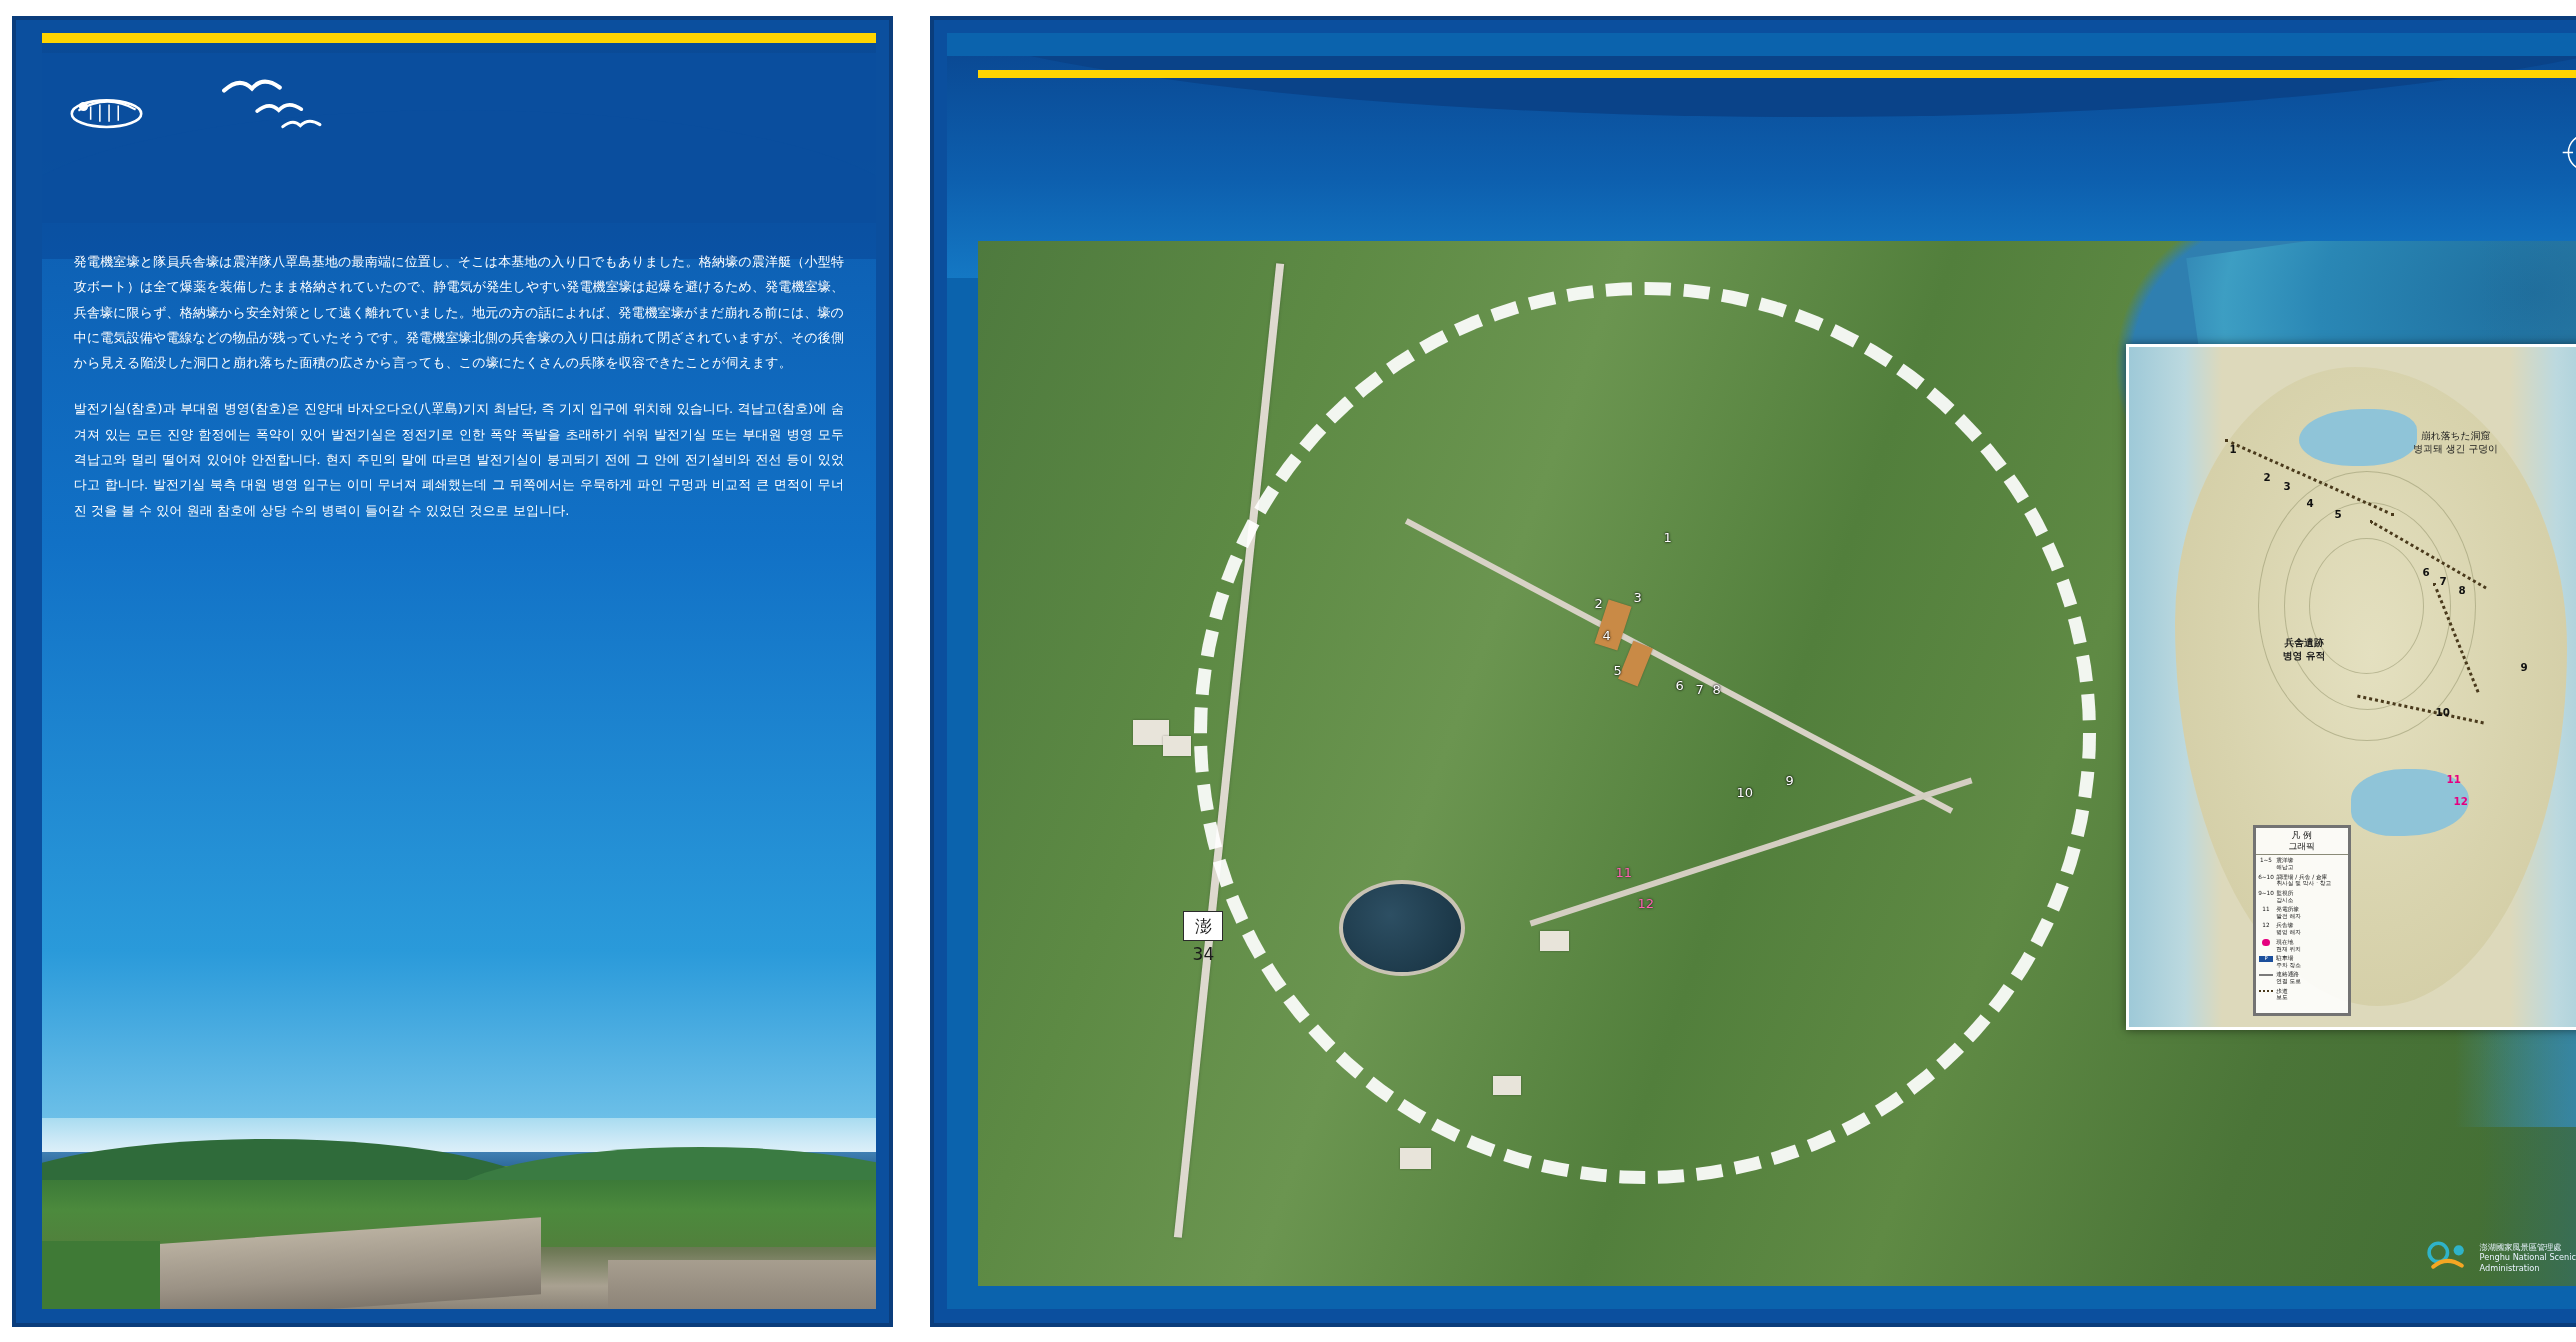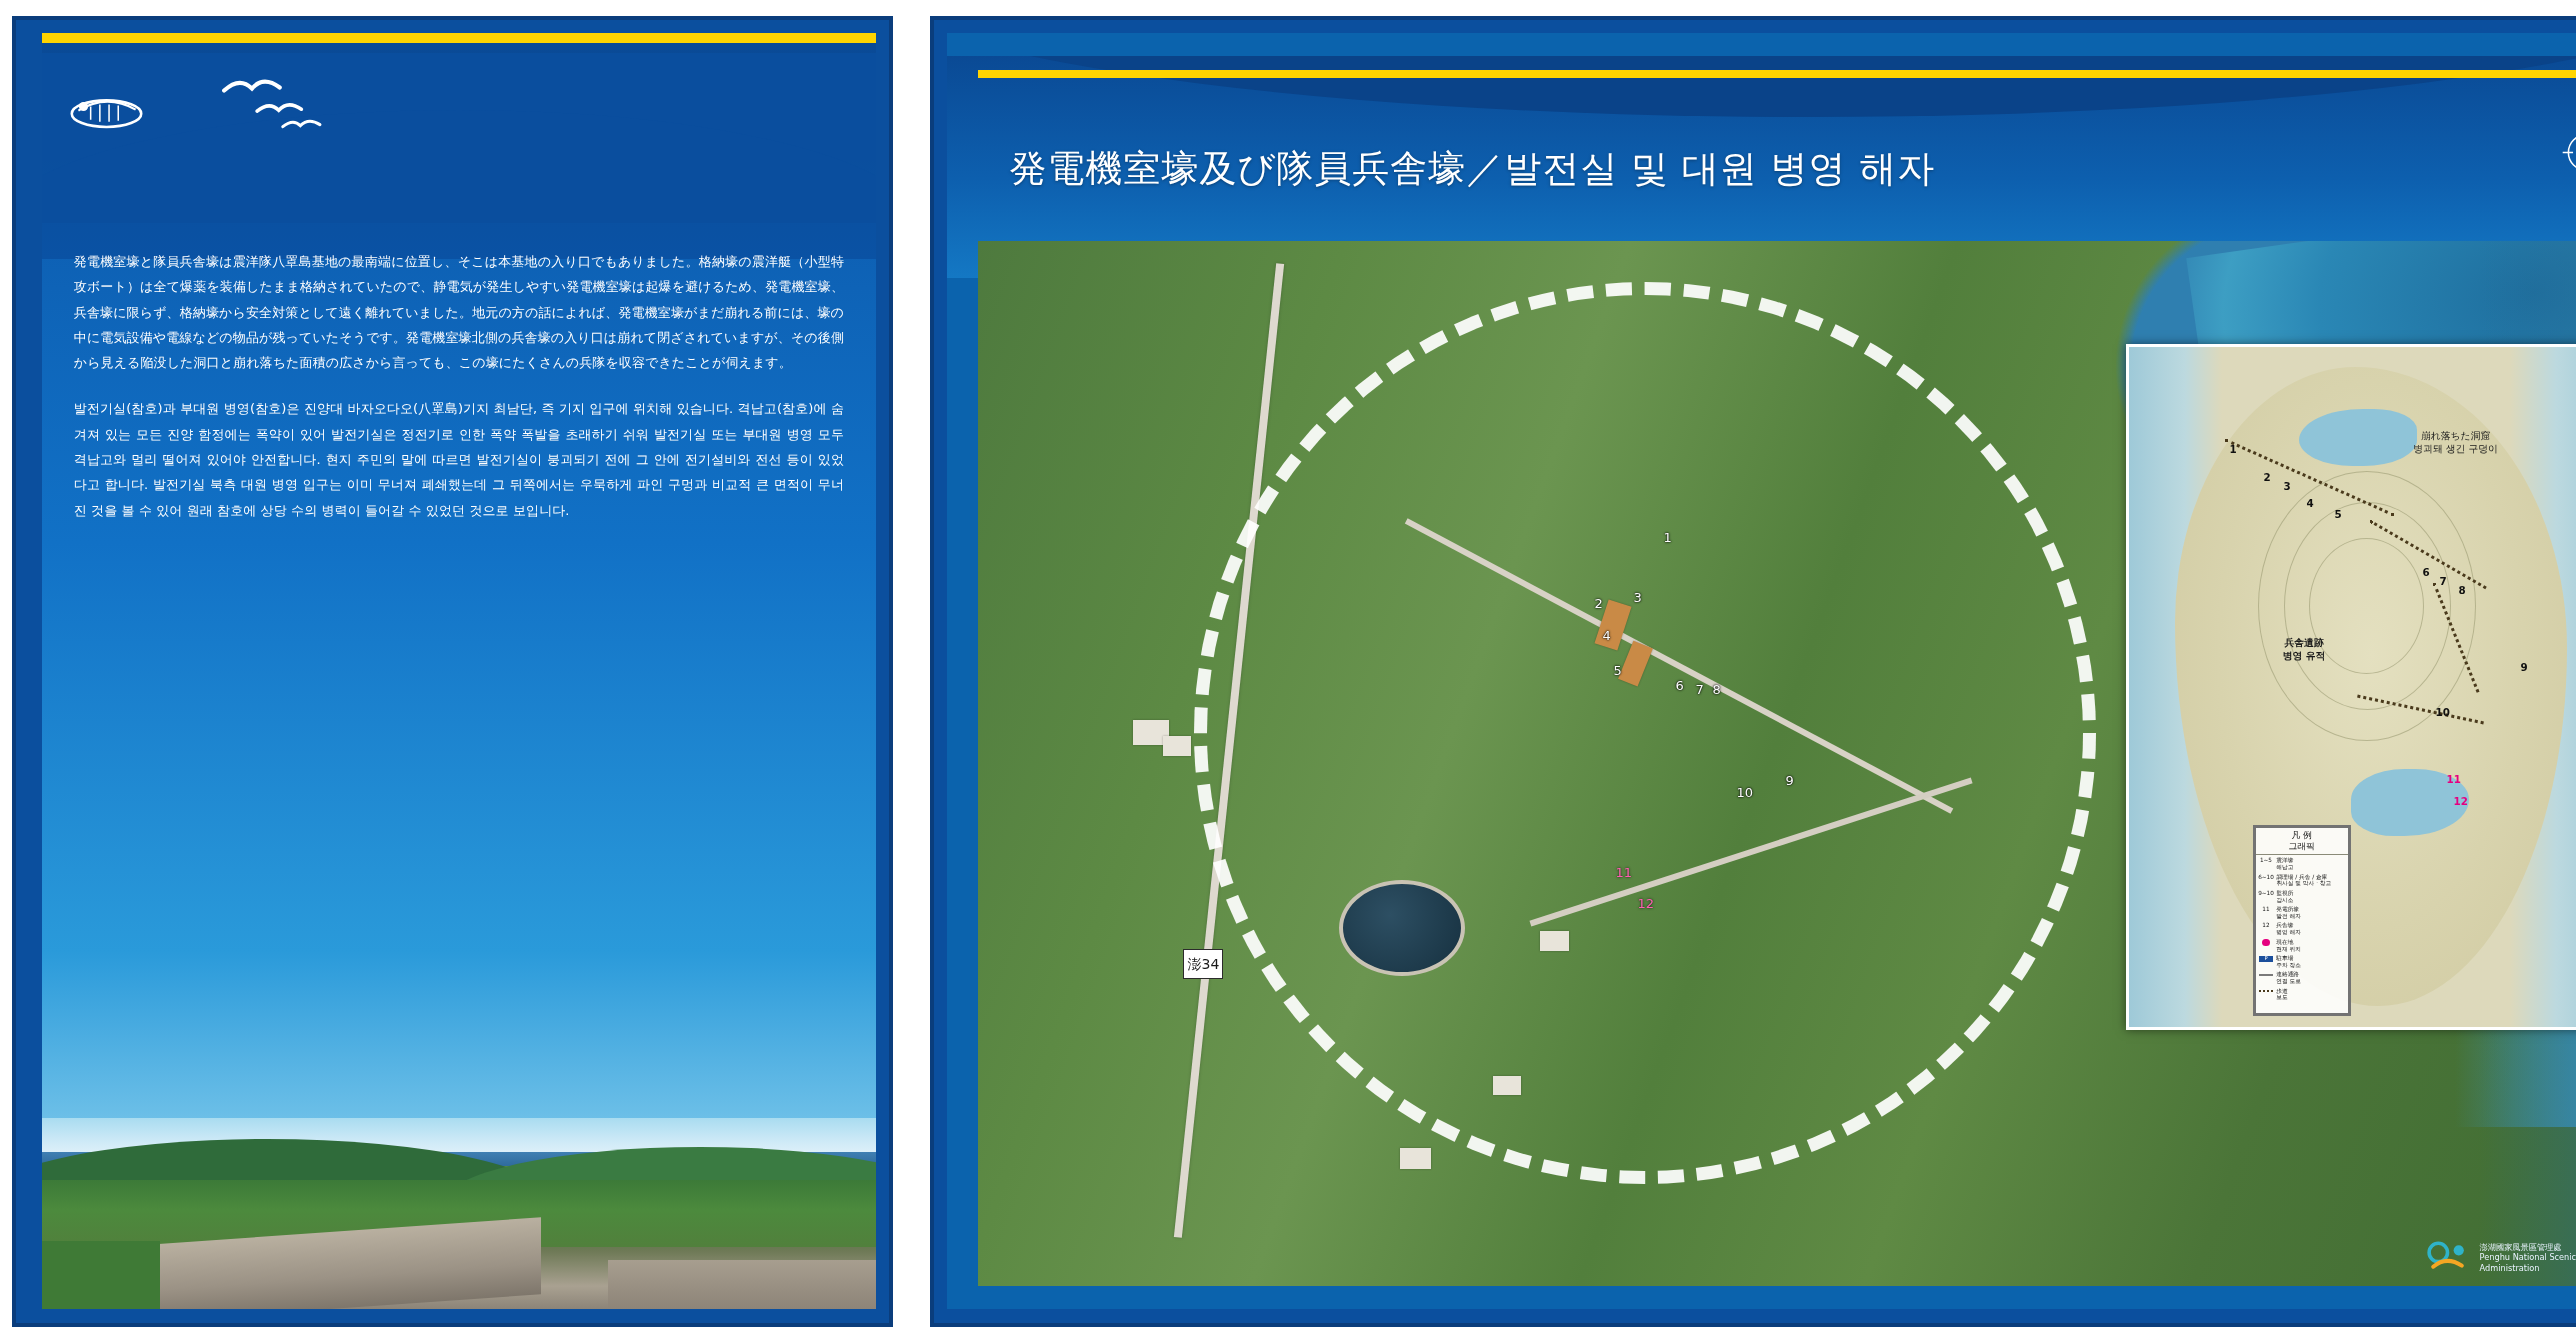--- a/index.html
+++ b/index.html
@@ -257,26 +257,26 @@
     border-radius: 50%;
     border: 13.4px dashed rgba(255,255,255,.92);
   }
   .bldg {
     position: absolute;
     background: #e8e4da;
     box-shadow: 0 0 2.1px rgba(0,0,0,.3);
   }
   .route-shield {
     position: absolute;
-    left: 205px; top: 708px;
+    left: 205px; top: 670px;
     width: 38px; height: 28px;
     background: #ffffff;
     border: 1.5px solid #2b2b2b;
     color: #1a1a1a;
-    font-size: 14px;
+    font-size: 17px;
     text-align: center;
     line-height: 28px;
   }
   .marker {
     position: absolute;
     color: #ffffff;
     font-size: 13px;
     text-shadow: 0 0 2.6px rgba(0,0,0,.95), 0 0 1.5px rgba(0,0,0,.95);
   }
   .marker-pink {
@@ -430,21 +430,20 @@
       <div class="photo-grass"></div>
     </div>
   </div>
 </div>
 
 <div class="right-panel">
   <div class="right-inner">
     <div class="r-header">
       <div class="r-header-wave"></div>
       <div class="r-yellow"></div>
-      <div class="r-title">発電機室壕及び隊員兵舎壕／발전실 및 대원 병영 해자</div>
       <div class="compass">
 
         <svg width="57" height="57" viewBox="0 0 110 110">
           <circle cx="55" cy="55" r="34" fill="none" stroke="#ffffff" stroke-width="3"></circle>
           <polygon points="55,8 66,55 55,46 44,55" fill="#ffffff"></polygon>
           <polygon points="55,102 66,55 55,64 44,55" fill="none" stroke="#ffffff" stroke-width="3"></polygon>
           <path d="M10 55 H30 M80 55 H100" stroke="#ffffff" stroke-width="3"></path>
         </svg>
 
       </div>

